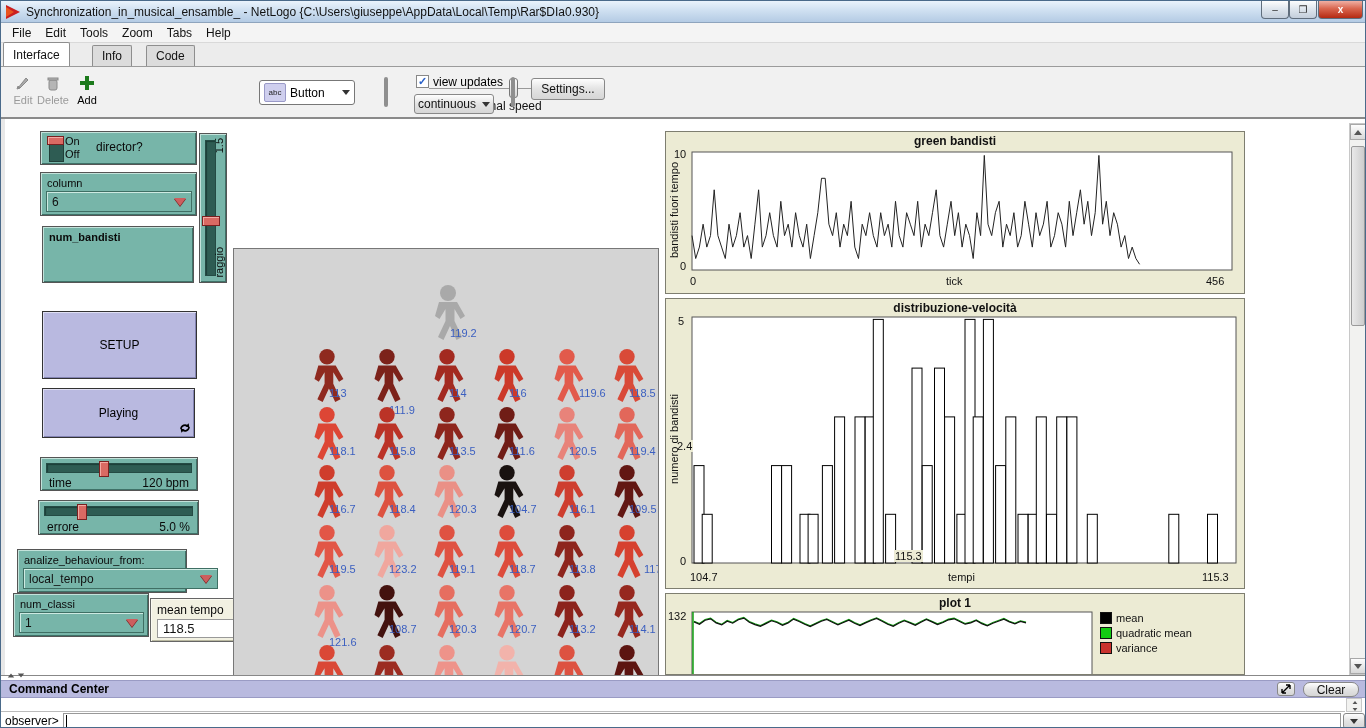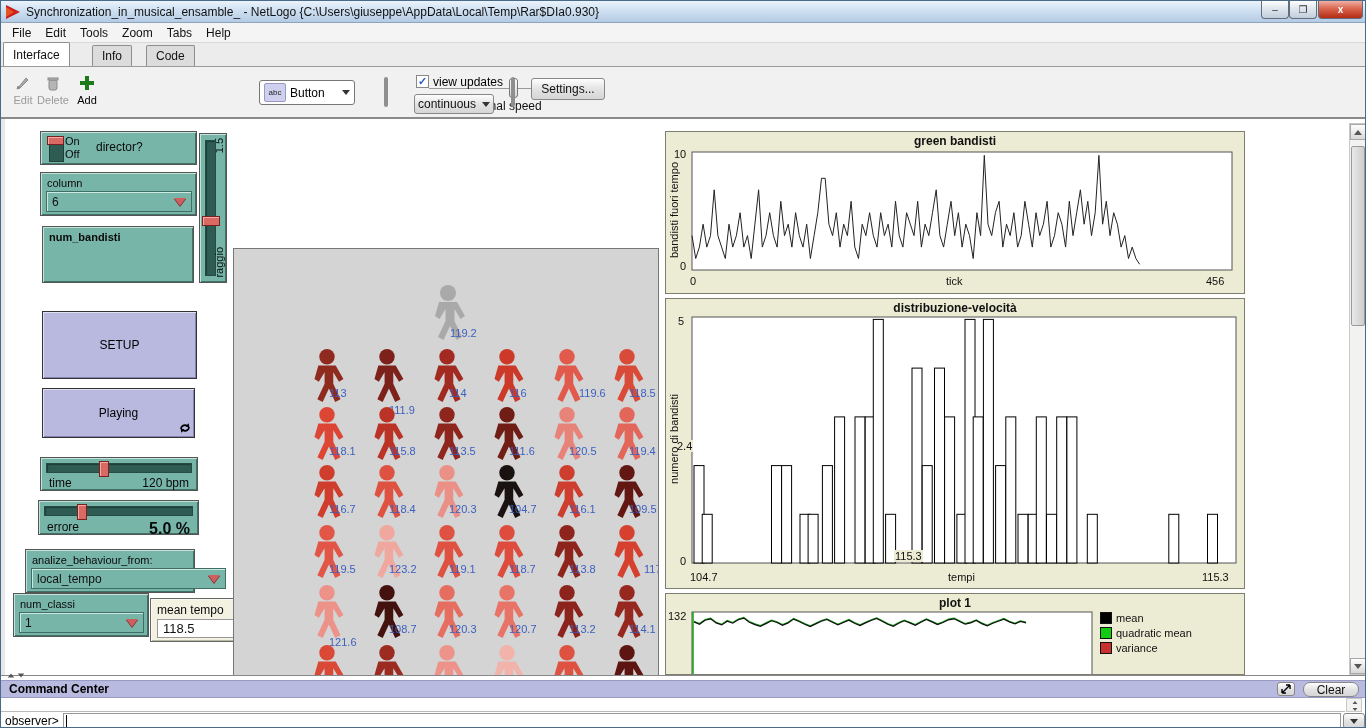--- a/index.html
+++ b/index.html
@@ -202,24 +202,24 @@
       <div class="abs groove" style="left:5px;top:5px;width:146px;height:10px;"></div>
       <div class="abs red-handle" style="left:58px;top:3px;width:10px;height:16px;"></div>
       <span class="abs nl-label" style="left:8px;top:18px;font-size:12px;">time</span>
       <span class="abs nl-label" style="right:8px;top:18px;font-size:12px;">120 bpm</span>
     </div>
 
     <div class="abs nl-teal" style="left:33px;top:381px;width:161px;height:35px;">
       <div class="abs groove" style="left:5px;top:5px;width:149px;height:10px;"></div>
       <div class="abs red-handle" style="left:38px;top:3px;width:10px;height:16px;"></div>
       <span class="abs nl-label" style="left:8px;top:19px;font-size:12px;">errore</span>
-      <span class="abs nl-label" style="right:8px;top:19px;font-size:16px;font-weight:bold;">5.0 %</span>
-    </div>
-
-    <div class="abs nl-teal" style="left:20px;top:430px;width:170px;height:44px;">
+      <span class="abs nl-label" style="right:8px;top:19px;font-size:12px;">5.0 %</span>
+    </div>
+
+    <div class="abs nl-teal" style="left:12px;top:430px;width:170px;height:44px;">
       <span class="abs nl-label" style="left:6px;top:4px;">analize_behaviour_from:</span>
       <div class="abs nl-select" style="left:5px;top:18px;width:195px;height:21px;">
         <span>local_tempo</span>
         <span class="red-tri"></span>
       </div>
     </div>
 
     <div class="abs nl-teal" style="left:8px;top:474px;width:136px;height:44px;">
       <span class="abs nl-label" style="left:6px;top:4px;">num_classi</span>
       <div class="abs nl-select" style="left:5px;top:18px;width:125px;height:21px;">

